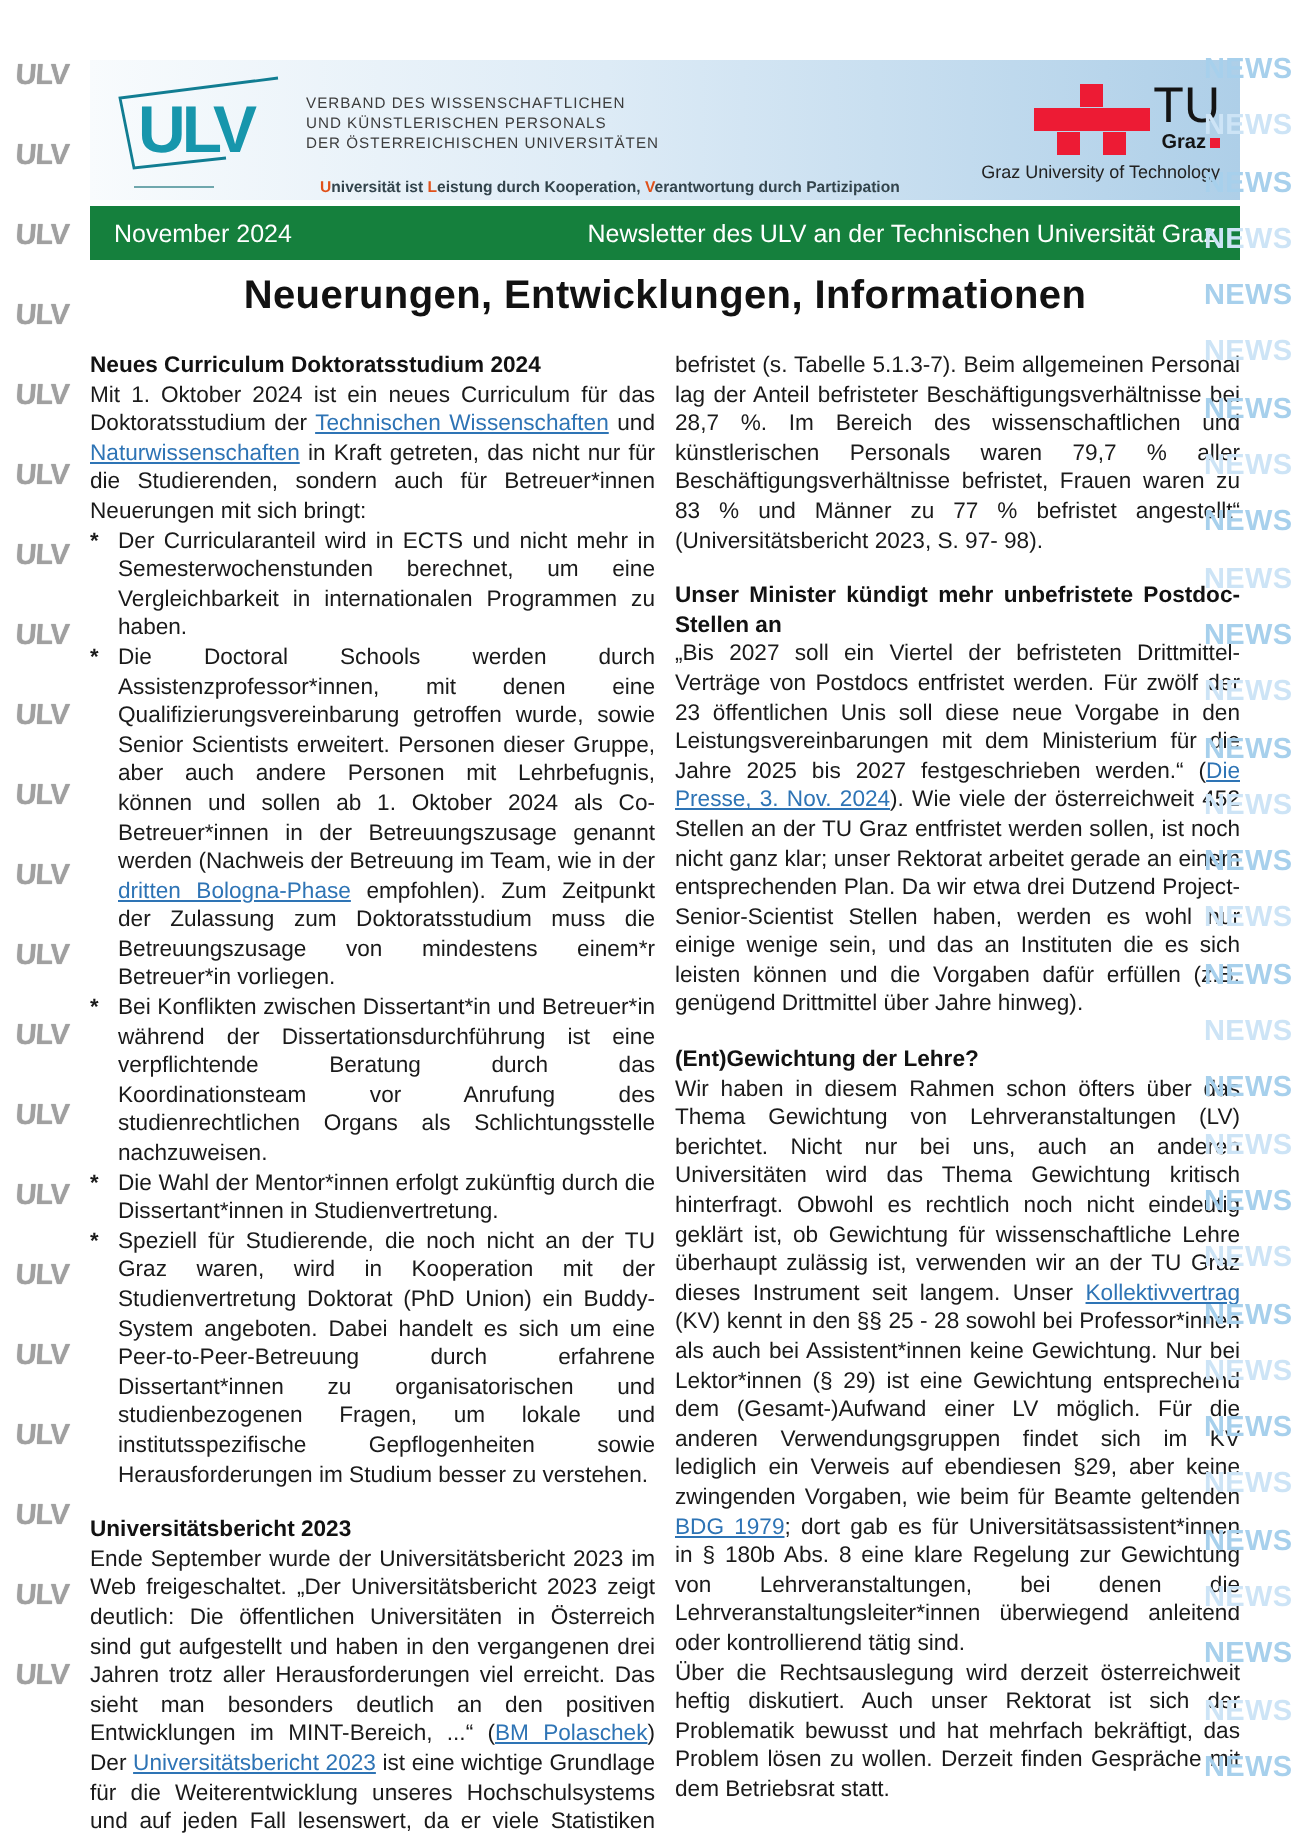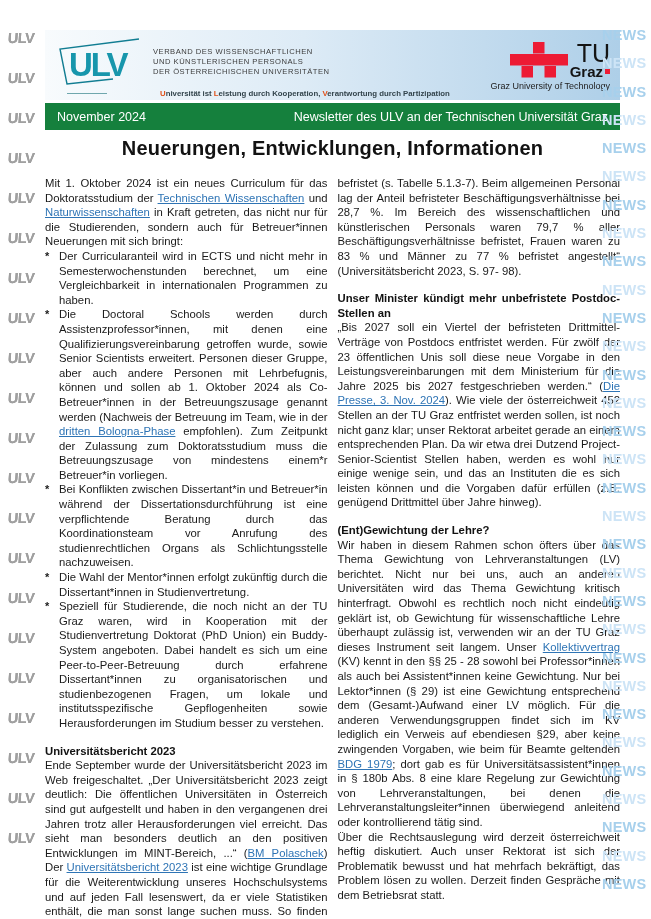--- a/index.html
+++ b/index.html
@@ -37,21 +37,21 @@
   .ulv-org-line { font-size:7.6px; line-height:10px; color:#3c3c3c; letter-spacing:0.5px; font-weight:500; }
   .tagline-row { display:flex; align-items:center; margin-top:3px; margin-left:14px; }
   .tagline-line { width:40px; height:1px; background:#6fa7ad; margin-right:5px; }
   .tagline { font-size:7.8px; color:#33444c; font-weight:600;margin-left:48px; }
   .tagline .hl { color:#e0511a; }
 
   .tu-block { display:flex; flex-direction:column; align-items:flex-end; margin-top:6px; }
   .tu-row { display:flex; align-items:flex-start; }
   .tu-word { margin-left:2px; display:flex; flex-direction:column; align-items:flex-end; }
   .tu-tu { font-size:25px; line-height:23px; font-weight:500; color:#141414; letter-spacing:0; }
-  .tu-graz { font-size:15px; line-height:13px; font-weight:700; color:#141414; display:flex; align-items:center; }
+  .tu-graz { font-size:10px; line-height:13px; font-weight:700; color:#141414; display:flex; align-items:center; }
   .tu-sq { width:5px; height:5px; background:#ed1b34; display:inline-block; margin-left:2px; }
   .tu-sub { font-size:9px; color:#222; margin-top:3px; }
 
   
   .banner {
     position:absolute; left:45px; top:103px; width:575px; height:27px;
     background:#15803d; color:#ffffff;
     display:flex; align-items:center; justify-content:space-between;
     padding:0 12px; font-size:12.5px;
   }
@@ -181,20 +181,21 @@
 <div class="banner">
   <span>November 2024</span>
   <span>Newsletter des ULV an der Technischen Universität Graz</span>
 </div>
 
 <div class="page-title">Neuerungen, Entwicklungen, Informationen</div>
 
 <div class="columns">
   <div class="col">
       <section class="sec">
+        <div class="h">Neues Curriculum Doktoratsstudium 2024</div>
         <div class="para"><span>Mit 1. Oktober 2024 ist ein neues Curriculum für das Doktoratsstudium der </span><a class="link" href="#">Technischen Wissenschaften</a><span> und </span><a class="link" href="#">Naturwissenschaften</a><span> in Kraft getreten, das nicht nur für die Studierenden, sondern auch für Betreuer*innen Neuerungen mit sich bringt:</span></div>
         <div class="bullet">
           <span class="bm">*</span>
           <span class="bt"><span>Der Curricularanteil wird in ECTS und nicht mehr in Semesterwochenstunden berechnet, um eine Vergleichbarkeit in internationalen Programmen zu haben.</span></span>
         </div>
         <div class="bullet">
           <span class="bm">*</span>
           <span class="bt"><span>Die Doctoral Schools werden durch Assistenzprofessor*innen, mit denen eine Qualifizierungsvereinbarung getroffen wurde, sowie Senior Scientists erweitert. Personen dieser Gruppe, aber auch andere Personen mit Lehrbefugnis, können und sollen ab 1. Oktober 2024 als Co-Betreuer*innen in der Betreuungszusage genannt werden (Nachweis der Betreuung im Team, wie in der </span><a class="link" href="#">dritten Bologna-Phase</a><span> empfohlen). Zum Zeitpunkt der Zulassung zum Doktoratsstudium muss die Betreuungszusage von mindestens einem*r Betreuer*in vorliegen.</span></span>
         </div>
         <div class="bullet">

